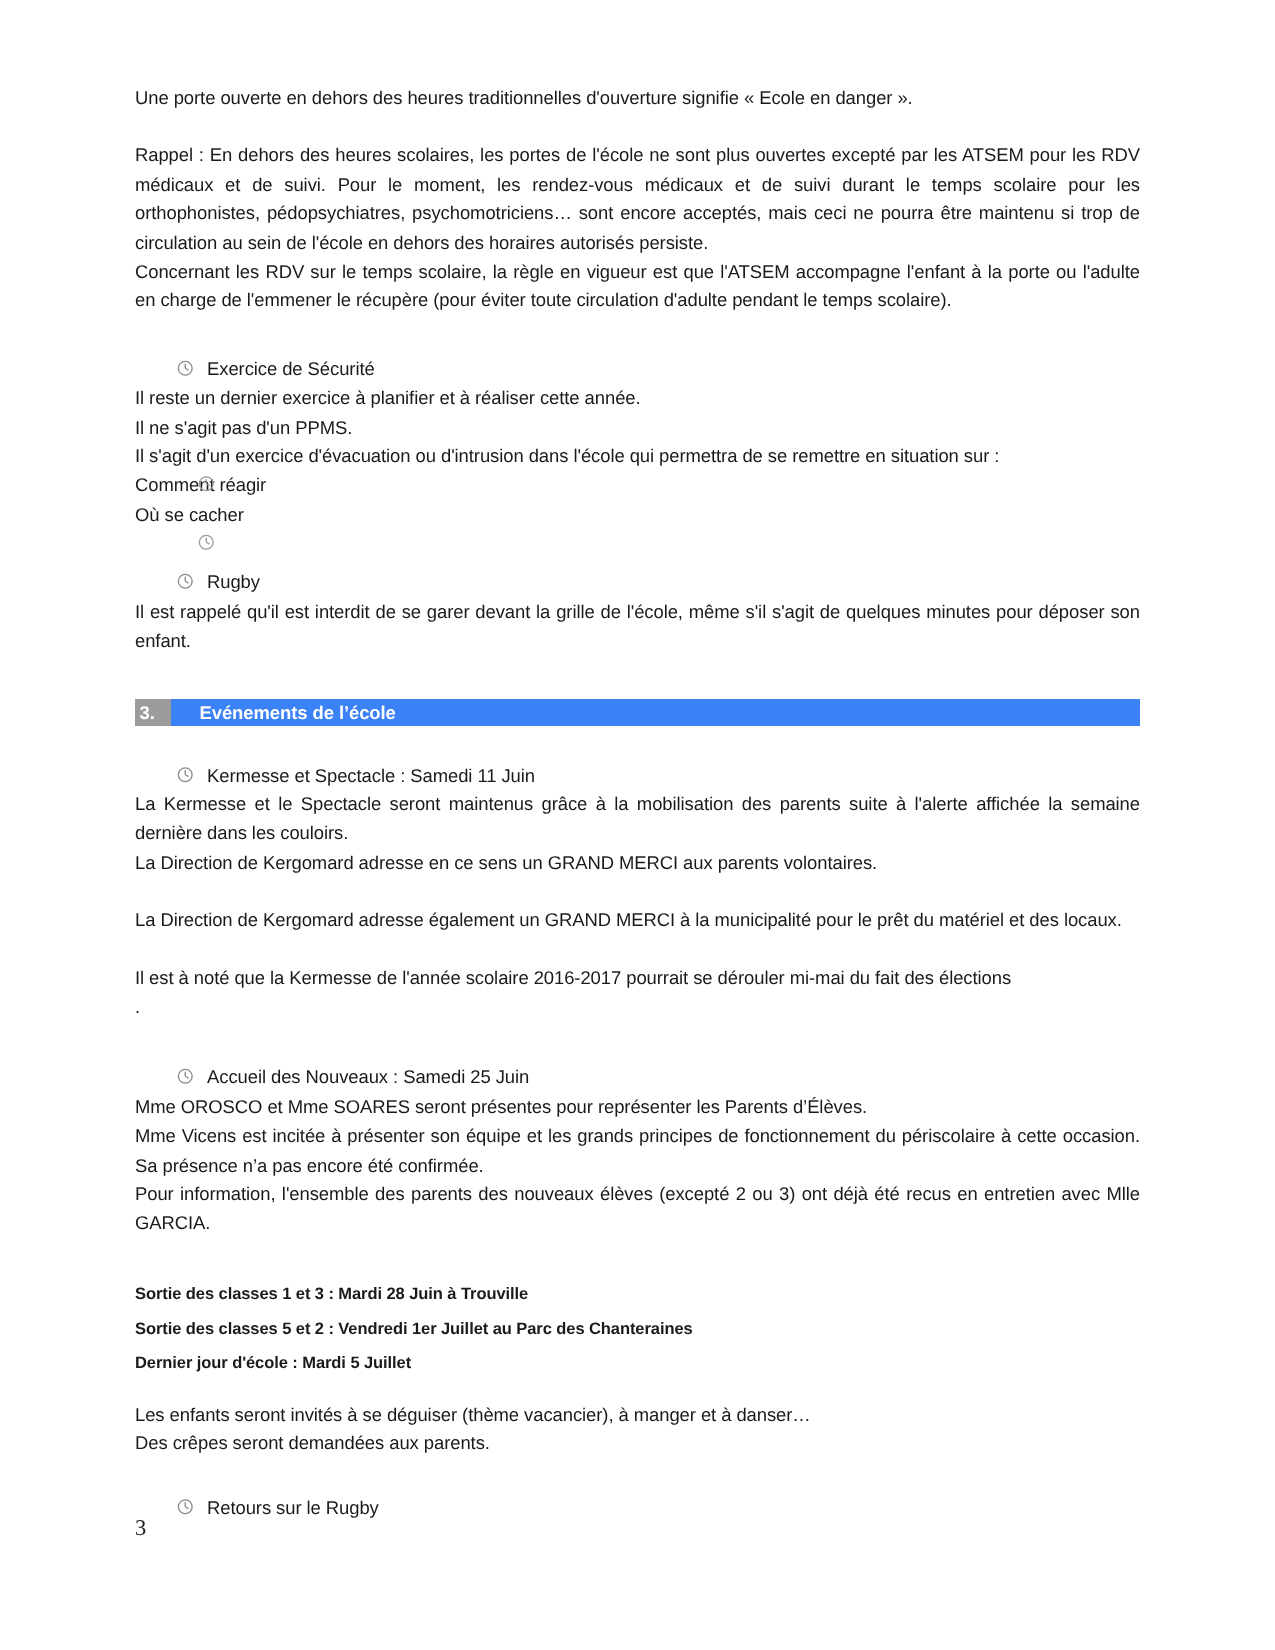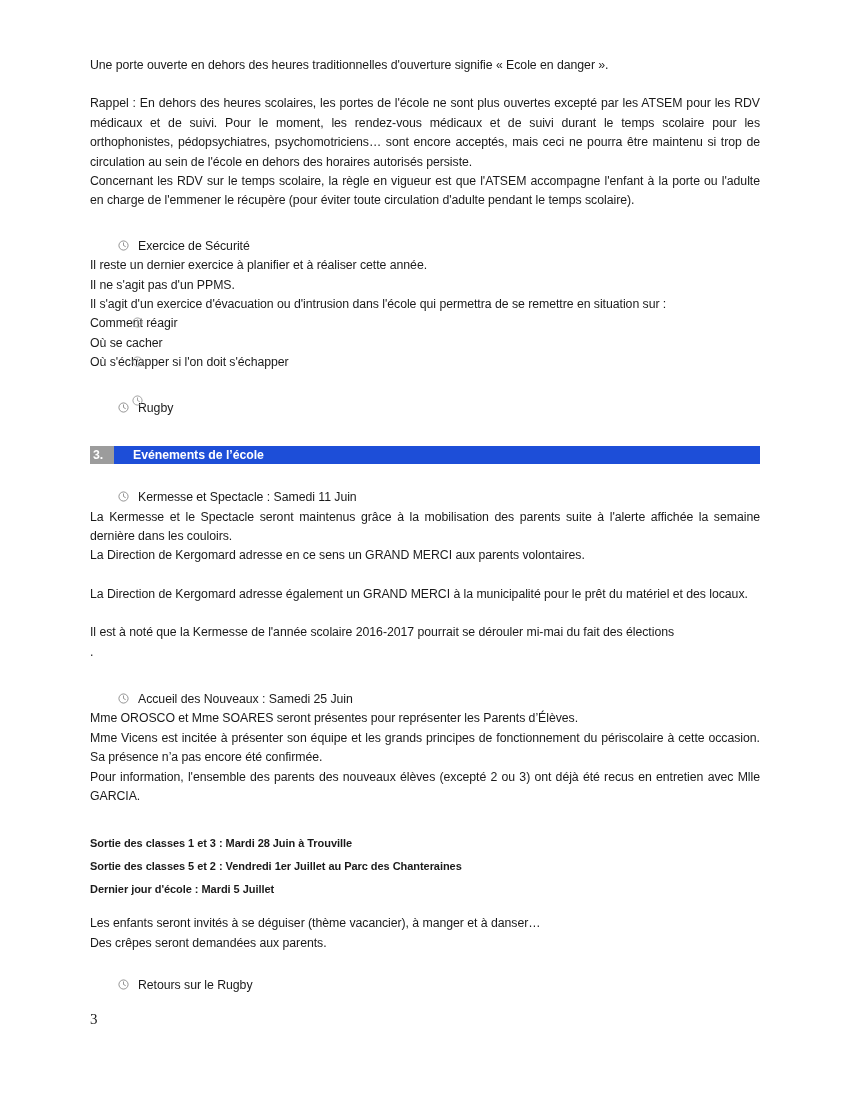--- a/index.html
+++ b/index.html
@@ -97,21 +97,21 @@
   .section-bar .num-box {
     background: #9c9c9c;
     color: #ffffff;
     font-size: 12.3px;
     font-weight: bold;
     line-height: 18px;
     padding: 0 4px 0 3px;
     min-width: 17px;
   }
   .section-bar .bar-body {
-    background: #1d4ed8;
+    background: #3b82f6;
     color: #ffffff;
     font-size: 12.3px;
     font-weight: bold;
     line-height: 18px;
     flex: 1 1 auto;
     padding-left: 19px;
     letter-spacing: -0.05px;
   }
 
   
@@ -177,44 +177,35 @@
       <div class="bullet-row">
         <span class="bullet-icon" style="margin-top:19.4px">
           <svg class="clock-svg" width="11" height="11" viewBox="0 0 12 12" aria-hidden="true">
             <circle cx="6" cy="6" r="5" fill="none" stroke="#9a9a9a" stroke-width="1"></circle>
             <line x1="6" y1="6" x2="6" y2="2.7" stroke="#9a9a9a" stroke-width="1"></line>
             <line x1="6" y1="6" x2="8.4" y2="7.3" stroke="#9a9a9a" stroke-width="1"></line>
           </svg>
         </span>
         <span class="bullet-text">Où se cacher</span>
       </div>
-      <div class="bullet-row">
-        <span class="bullet-icon" style="margin-top:38.8px">
-          <svg class="clock-svg" width="11" height="11" viewBox="0 0 12 12" aria-hidden="true">
-            <circle cx="6" cy="6" r="5" fill="none" stroke="#9a9a9a" stroke-width="1"></circle>
-            <line x1="6" y1="6" x2="6" y2="2.7" stroke="#9a9a9a" stroke-width="1"></line>
-            <line x1="6" y1="6" x2="8.4" y2="7.3" stroke="#9a9a9a" stroke-width="1"></line>
-          </svg>
-        </span>
-        <span class="bullet-text">Où s'échapper si l'on doit s'échapper</span>
-      </div>
     </div>
 
     <div class="spacer-md"></div>
 
     <div class="clock-head">
       <span class="clock-icon">
         <svg class="clock-svg" width="11" height="11" viewBox="0 0 12 12" aria-hidden="true">
           <circle cx="6" cy="6" r="5" fill="none" stroke="#8a8a8a" stroke-width="1"></circle>
           <line x1="6" y1="6" x2="6" y2="2.7" stroke="#8a8a8a" stroke-width="1"></line>
           <line x1="6" y1="6" x2="8.4" y2="7.3" stroke="#8a8a8a" stroke-width="1"></line>
         </svg>
       </span>
       <span class="head-text">Rugby</span>
     </div>
+    <p class="para">Il est rappelé qu'il est interdit de se garer devant la grille de l'école, même s'il s'agit de quelques minutes pour déposer son enfant.</p>
 
     <div style="height:28px"></div>
 
     <div class="section-bar">
       <div class="num-box">3.</div>
       <div class="bar-body">Evénements de l’école</div>
     </div>
 
     <div style="height:24px"></div>
 

